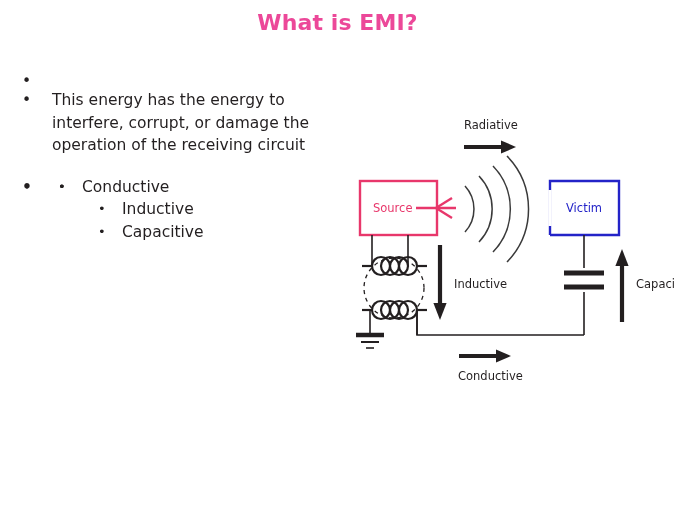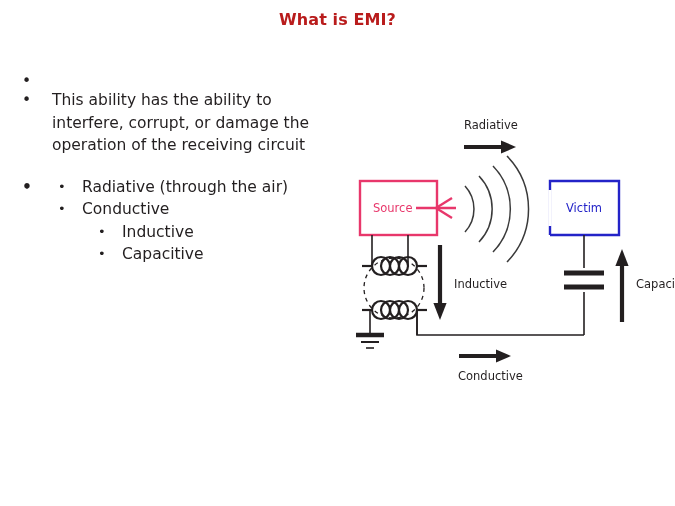--- a/index.html
+++ b/index.html
@@ -16,24 +16,24 @@
     color: #231f20;
   }
 
   
   #slide-title {
     position: absolute;
     top: 10px;
     left: 0;
     width: 675px;
     text-align: center;
-    font-size: 16px;
+    font-size: 22px;
     font-weight: bold;
     letter-spacing: 0.1px;
-    color: #b91c1c;
+    color: #ec4899;
   }
 
   
   #body-text {
     position: absolute;
     left: 14px;
     top: 70px;
     width: 330px;
   }
   .bullet-l1 {
@@ -113,30 +113,29 @@
 <div id="slide-title">What is EMI?</div>
 
 <div id="body-text">
 
   <div class="bullet-l1">
     <span class="dot">•</span>
   </div>
 
   <div class="bullet-l1">
     <span class="dot">•</span>
-    <span>This ability has the ability to interfere, corrupt, or damage the operation of the receiving circuit</span>
+    <span>This energy has the energy to interfere, corrupt, or damage the operation of the receiving circuit</span>
   </div>
 
   <div class="bullet-l1 bold">
     <span class="dot">•</span>
   </div>
 
   <div class="bullet-l2">
     <span class="dot">•</span>
-    <span>Radiative (through the air)</span>
   </div>
 
   <div class="bullet-l2">
     <span class="dot">•</span>
     <span>Conductive</span>
   </div>
 
   <div class="bullet-l3">
     <span class="dot">•</span>
     <span>Inductive</span>

